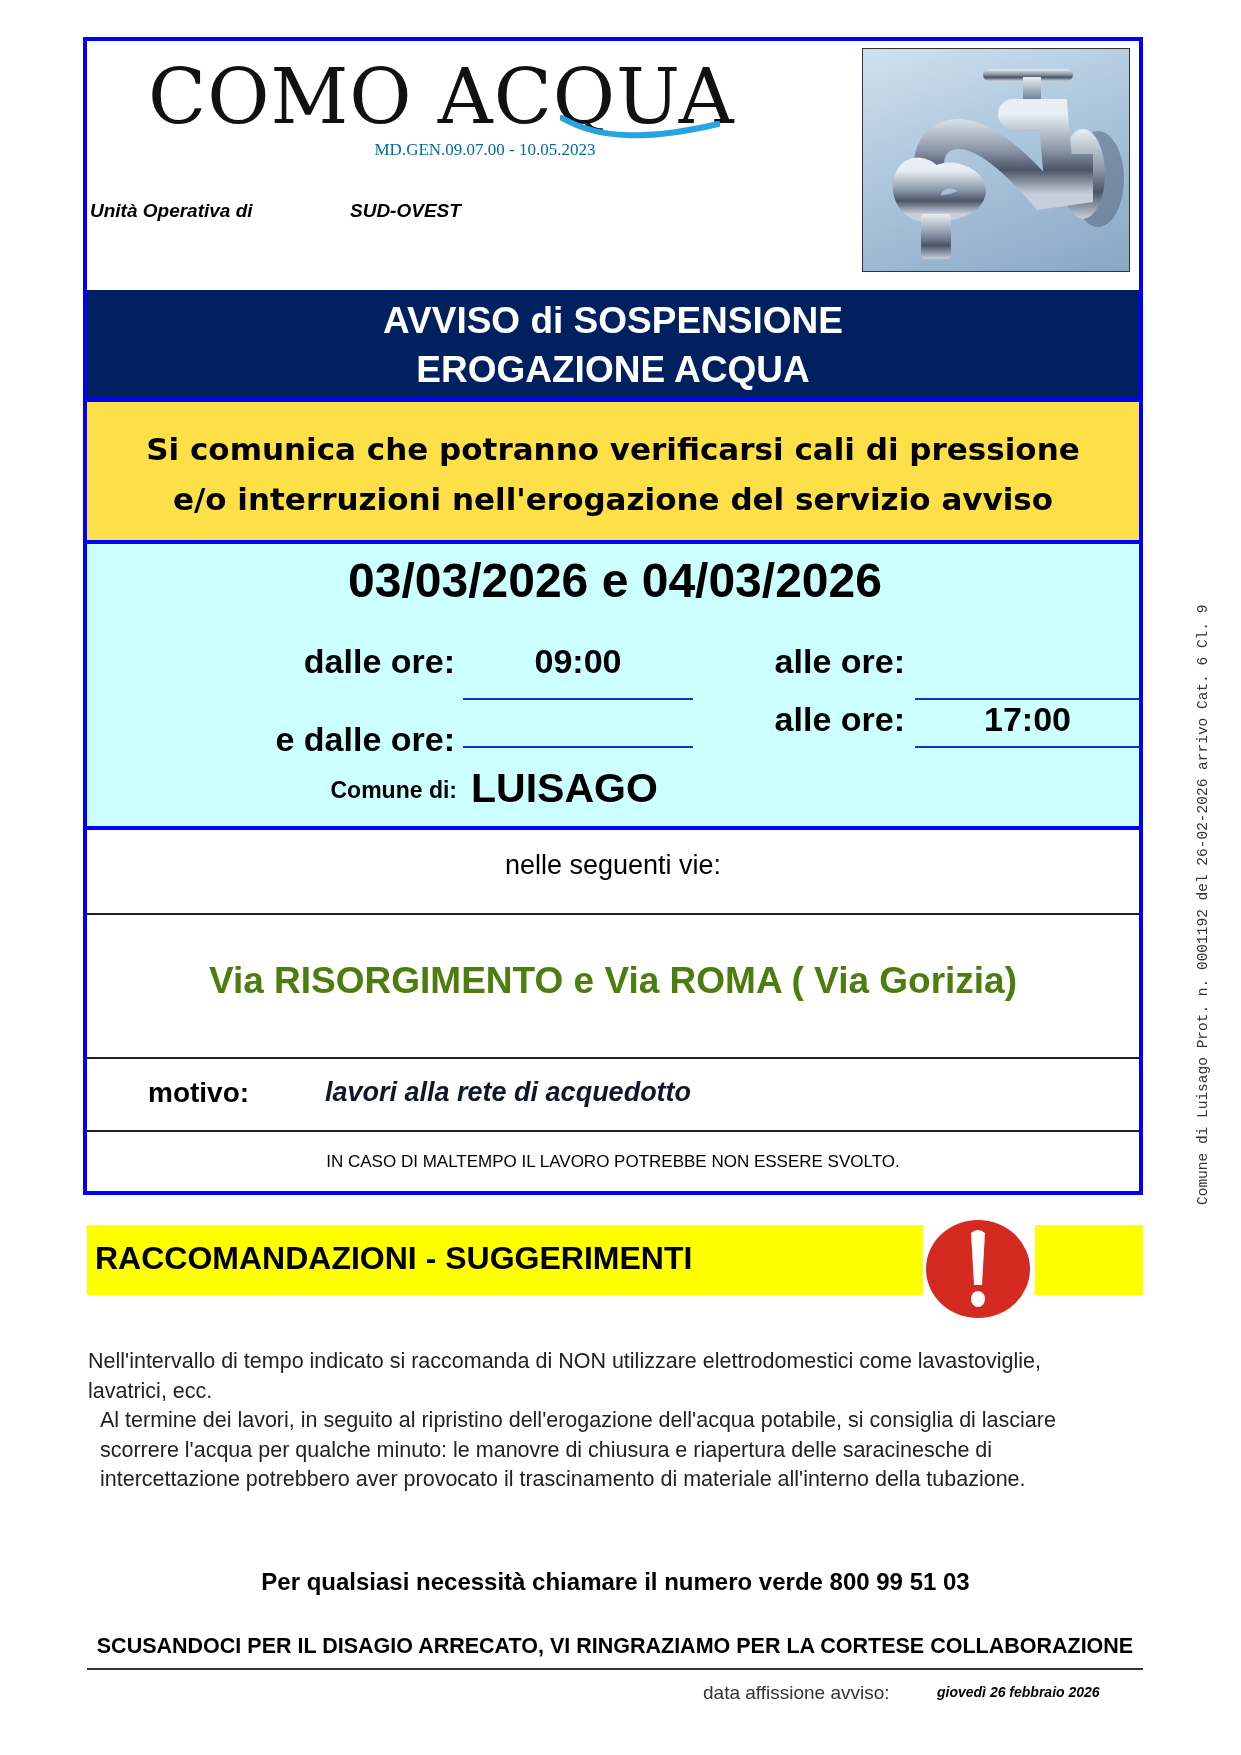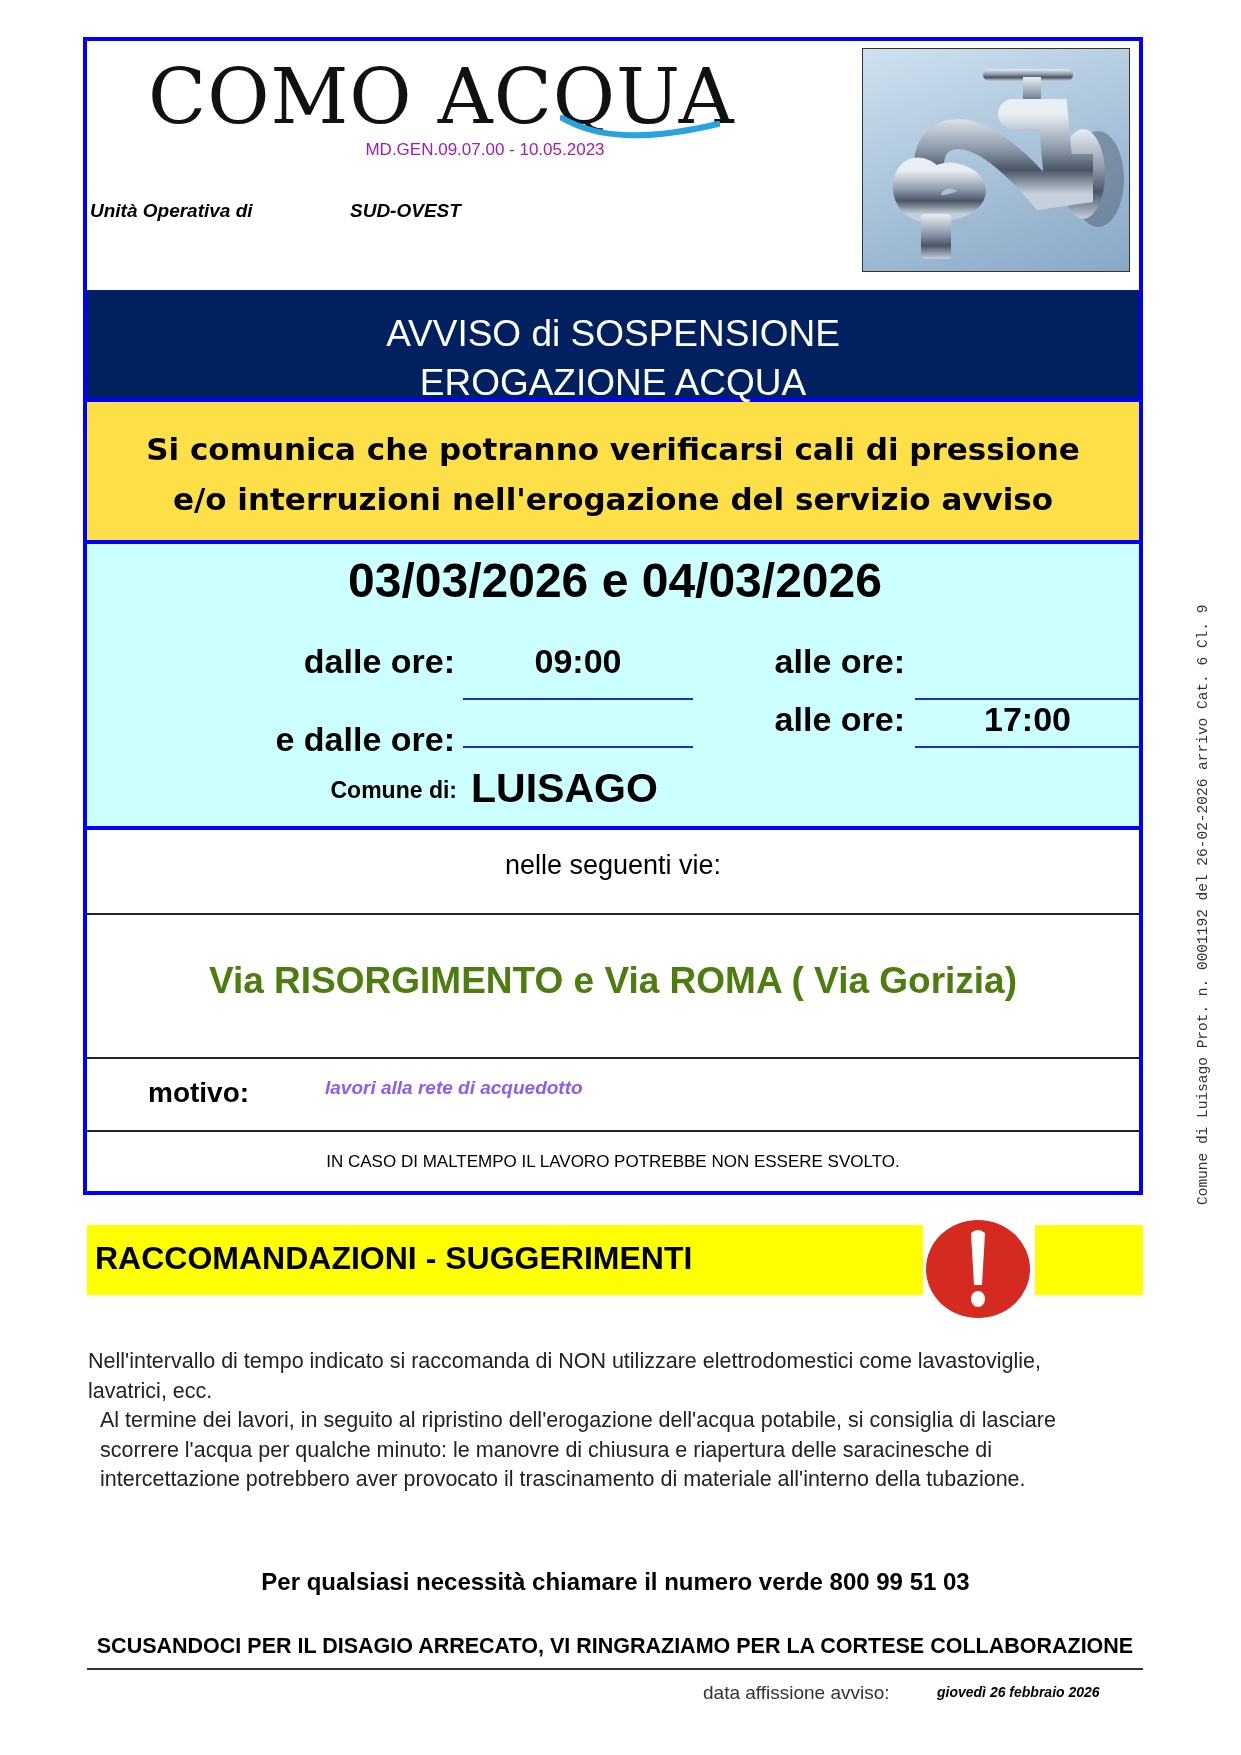--- a/index.html
+++ b/index.html
@@ -10,34 +10,34 @@
   
   .frame { left:83px; top:37px; width:1060px; height:1158px; box-sizing:border-box;
            border:4px solid #0000ff; }
 
   
   .logo { left:148px; top:52px; width:680px; height:90px;
           font-family:"DejaVu Serif", serif; font-size:76px; letter-spacing:1px;
           line-height:90px; color:#111; white-space:nowrap; }
   .logo-wave { left:560px; top:110px; width:160px; height:30px; }
   .meta { left:320px; top:140px; width:330px; text-align:center;
-          font-family:Liberation Sans, sans-serif; font-size:17px; color:#a21caf; }
+          font-family:Liberation Serif, serif; font-size:17px; color:#0369a1; }
   .unit-label { left:90px; top:200px; font-family:"Liberation Sans", sans-serif;
                 font-size:19px; font-weight:bold; font-style:italic; }
   .unit-value { left:350px; top:200px; font-family:"Liberation Sans", sans-serif;
                 font-size:19px; font-weight:bold; font-style:italic; }
   .photo { left:862px; top:48px; width:268px; height:224px; box-sizing:border-box;
            border:1.5px solid #333;
            background:linear-gradient(160deg,#cfe1ef 0%,#a9c3da 50%,#88a8c6 100%); overflow:hidden; }
 
   
   .navy { left:83px; top:290px; width:1060px; height:112px; box-sizing:border-box;
           background:#002060; border:4px solid #0000ff; border-top:none;
           color:#fff; text-align:center; font-family:"Liberation Sans", sans-serif;
-          font-weight:normal; font-size:37px; line-height:49px; padding-top:19px; }
+          font-weight:bold; font-size:37px; line-height:49px; padding-top:6px; }
 
   
   .yellow { left:87px; top:402px; width:1052px; height:138px; background:#fde047;
             text-align:center; font-family:"DejaVu Sans", sans-serif; font-weight:bold;
             font-size:31px; line-height:50px; padding-top:22px; box-sizing:border-box; }
 
   
   .cyan { left:83px; top:540px; width:1060px; height:290px; box-sizing:border-box;
           background:#ccffff; border:4px solid #0000ff; }
   .dates { left:0; top:553px; width:1230px; text-align:center; font-family:"Liberation Sans", sans-serif;
@@ -49,21 +49,21 @@
   .comune-val { font-family:"Liberation Sans", sans-serif; font-weight:bold; font-size:41px; }
 
   
   .row-line { left:87px; width:1052px; height:0; border-top:2px solid #222; }
   .vie-lbl { left:87px; top:850px; width:1052px; text-align:center;
              font-family:"Liberation Sans", sans-serif; font-size:27px; }
   .streets { left:87px; top:960px; width:1052px; text-align:center;
              font-family:"Liberation Sans", sans-serif; font-weight:bold; font-size:37px; color:#4d7c0f; }
   .motivo-lbl { left:148px; top:1077px; font-family:"Liberation Sans", sans-serif; font-weight:bold; font-size:28px; }
   .motivo-val { left:325px; top:1077px; font-family:"Liberation Sans", sans-serif; font-weight:bold;
-                font-style:italic; font-size:19px; color:#8b5cf6; }
+                font-style:italic; font-size:27px; color:#0f172a; }
   .weather { left:87px; top:1152px; width:1052px; text-align:center;
              font-family:"Liberation Sans", sans-serif; font-size:17px; }
 
   
   .rec-band { left:87px; top:1225px; width:836px; height:70px; background:#ffff00; }
   .rec-band2 { left:1035px; top:1225px; width:108px; height:70px; background:#ffff00; }
   .rec-title { left:95px; top:1240px; font-family:"Liberation Sans", sans-serif; font-weight:bold; font-size:32px; }
   .warn { left:921px; top:1219px; width:114px; height:100px; }
 
   .body-text { left:88px; top:1347px; width:1040px; font-family:"Liberation Sans", sans-serif;

